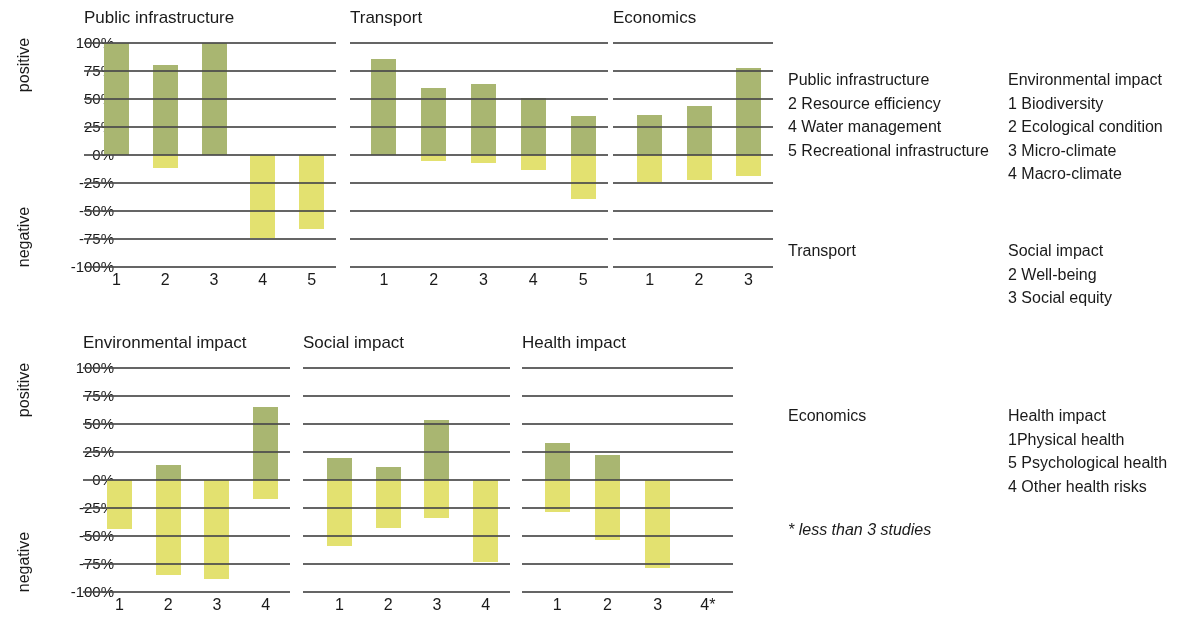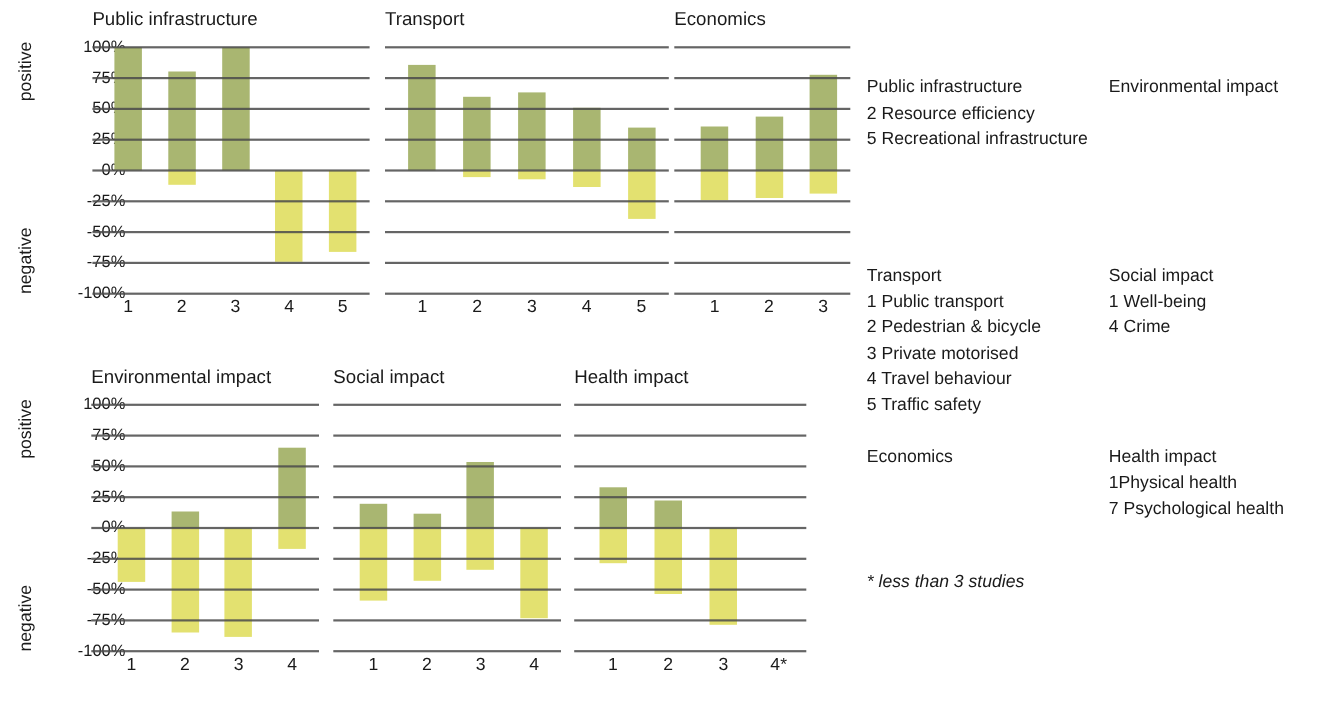--- a/index.html
+++ b/index.html
@@ -248,54 +248,55 @@
         <div class="grid" style="top: 167.25px;"></div>
         <div class="grid" style="top: 195.25px;"></div>
         <div class="grid" style="top: 223.25px;"></div>
       </div>
   </div>
 
   <div class="lgroup" style="left:788px;top:68px">
     <div class="ltitle">Public infrastructure</div>
     <div class="litems">
         <div>2 Resource efficiency</div>
+        <div>4 Water management</div>
         <div>5 Recreational infrastructure</div>
       </div>
   </div>
 
   <div class="lgroup" style="left:1008px;top:68px">
     <div class="ltitle">Environmental impact</div>
+    <div class="litems">
+        <div>1 Biodiversity</div>
+        <div>2 Ecological condition</div>
+        <div>3 Micro-climate</div>
+        <div>4 Macro-climate</div>
+      </div>
   </div>
 
   <div class="lgroup" style="left:788px;top:239px">
     <div class="ltitle">Transport</div>
-    <div class="litems">
-        <div>1 Public transport</div>
-        <div>2 Pedestrian &amp; bicycle</div>
-        <div>3 Private motorised</div>
-        <div>4 Travel behaviour</div>
-        <div>5 Traffic safety</div>
-      </div>
   </div>
 
   <div class="lgroup" style="left:1008px;top:239px">
     <div class="ltitle">Social impact</div>
     <div class="litems">
-        <div>1 Well-being</div>
-        <div>4 Crime</div>
+        <div>2 Well-being</div>
+        <div>3 Social equity</div>
       </div>
   </div>
 
   <div class="lgroup" style="left:788px;top:404px">
     <div class="ltitle">Economics</div>
   </div>
 
   <div class="lgroup" style="left:1008px;top:404px">
     <div class="ltitle">Health impact</div>
     <div class="litems">
         <div>1Physical health</div>
-        <div>7 Psychological health</div>
+        <div>5 Psychological health</div>
+        <div>4 Other health risks</div>
       </div>
   </div>
 
   <div class="footnote" style="left:788px;top:521px">* less than 3 studies</div>
 
 </div>
 
 </body></html>

